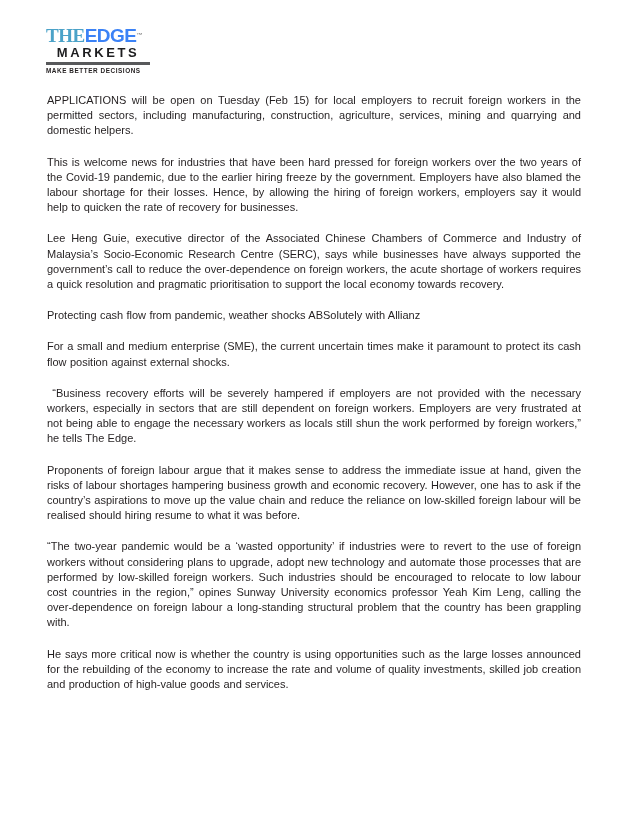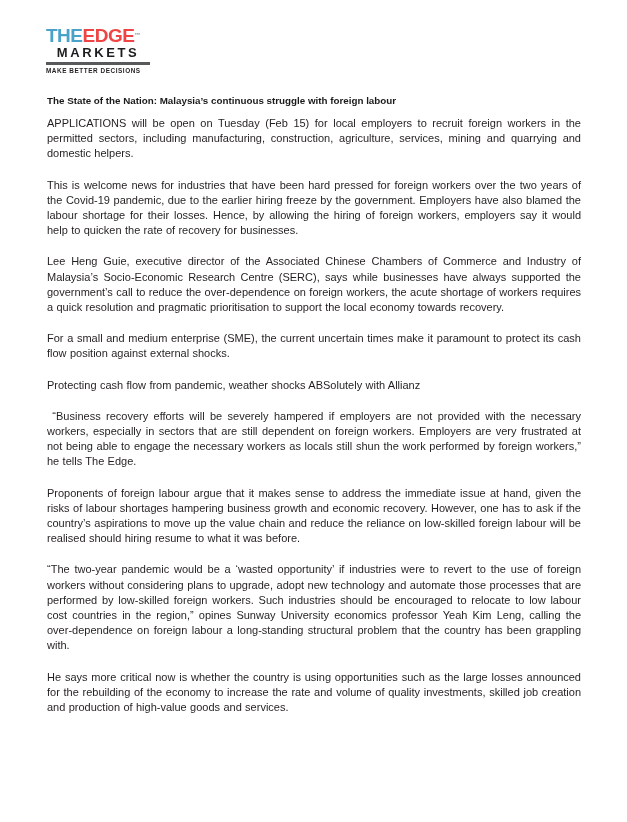--- a/index.html
+++ b/index.html
@@ -19,22 +19,22 @@
     top: 26px;
     width: 104px;
   }
   .logo-row1 {
     white-space: nowrap;
     font-weight: 700;
     font-size: 19px;
     line-height: 19px;
     letter-spacing: -0.5px;
   }
-  .logo-the { color: #4BA2C8; }
-  .logo-edge { color: #ef4444; }
+  .logo-the { color: #4BA2C8; font-family: Liberation Serif, serif; }
+  .logo-edge { color: #3b82f6; }
   .logo-tm {
     font-size: 6px;
     color: #8a8a8a;
     vertical-align: top;
     letter-spacing: 0;
   }
   .logo-row2 {
     text-align: center;
     font-weight: 700;
     font-size: 13px;
@@ -88,27 +88,26 @@
   <div class="logo">
     <div class="logo-row1">
       <span class="logo-the">THE</span><span class="logo-edge">EDGE</span><span class="logo-tm">™</span>
     </div>
     <div class="logo-row2">MARKETS</div>
     <div class="logo-rule"></div>
     <div class="logo-tagline">MAKE BETTER DECISIONS</div>
   </div>
 
   <div class="content">
-    <h1 class="article-title">The State of the Nation: Malaysia’s continuous struggle with foreign labour</h1>
     <div class="article-body">
         <p class="para">APPLICATIONS will be open on Tuesday (Feb 15) for local employers to recruit foreign workers in the permitted sectors, including manufacturing, construction, agriculture, services, mining and quarrying and domestic helpers.</p>
         <p class="para">This is welcome news for industries that have been hard pressed for foreign workers over the two years of the Covid-19 pandemic, due to the earlier hiring freeze by the government. Employers have also blamed the labour shortage for their losses. Hence, by allowing the hiring of foreign workers, employers say it would help to quicken the rate of recovery for businesses.</p>
         <p class="para">Lee Heng Guie, executive director of the Associated Chinese Chambers of Commerce and Industry of Malaysia’s Socio-Economic Research Centre (SERC), says while businesses have always supported the government’s call to reduce the over-dependence on foreign workers, the acute shortage of workers requires a quick resolution and pragmatic prioritisation to support the local economy towards recovery.</p>
+        <p class="para">Protecting cash flow from pandemic, weather shocks ABSolutely with Allianz</p>
         <p class="para">For a small and medium enterprise (SME), the current uncertain times make it paramount to protect its cash flow position against external shocks.</p>
-        <p class="para">Protecting cash flow from pandemic, weather shocks ABSolutely with Allianz</p>
         <p class="para">&nbsp;“Business recovery efforts will be severely hampered if employers are not provided with the necessary workers, especially in sectors that are still dependent on foreign workers. Employers are very frustrated at not being able to engage the necessary workers as locals still shun the work performed by foreign workers,” he tells The Edge.</p>
         <p class="para">Proponents of foreign labour argue that it makes sense to address the immediate issue at hand, given the risks of labour shortages hampering business growth and economic recovery. However, one has to ask if the country’s aspirations to move up the value chain and reduce the reliance on low-skilled foreign labour will be realised should hiring resume to what it was before.</p>
         <p class="para">“The two-year pandemic would be a ‘wasted opportunity’ if industries were to revert to the use of foreign workers without considering plans to upgrade, adopt new technology and automate those processes that are performed by low-skilled foreign workers. Such industries should be encouraged to relocate to low labour cost countries in the region,” opines Sunway University economics professor Yeah Kim Leng, calling the over-dependence on foreign labour a long-standing structural problem that the country has been grappling with.</p>
         <p class="para">He says more critical now is whether the country is using opportunities such as the large losses announced for the rebuilding of the economy to increase the rate and volume of quality investments, skilled job creation and production of high-value goods and services.</p>
       </div>
   </div>
 
 </div>
 
 </body></html>

